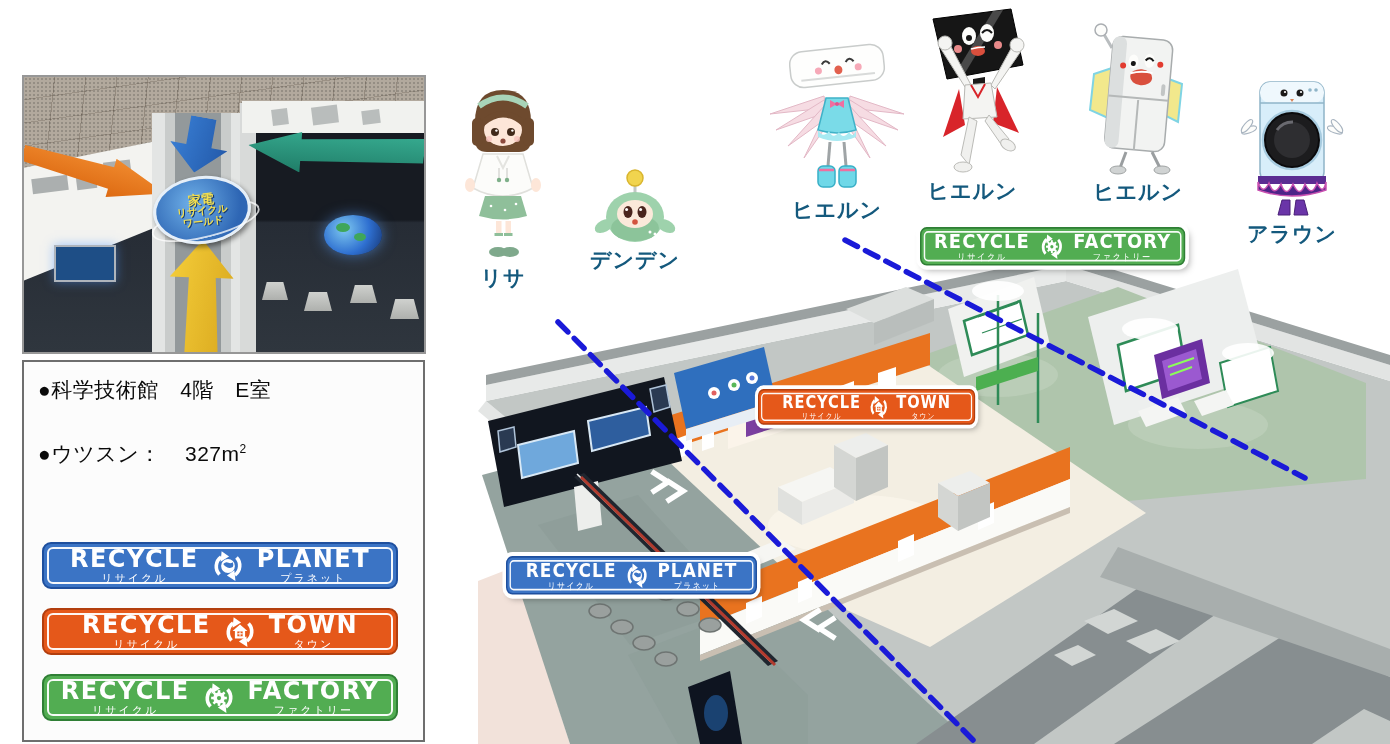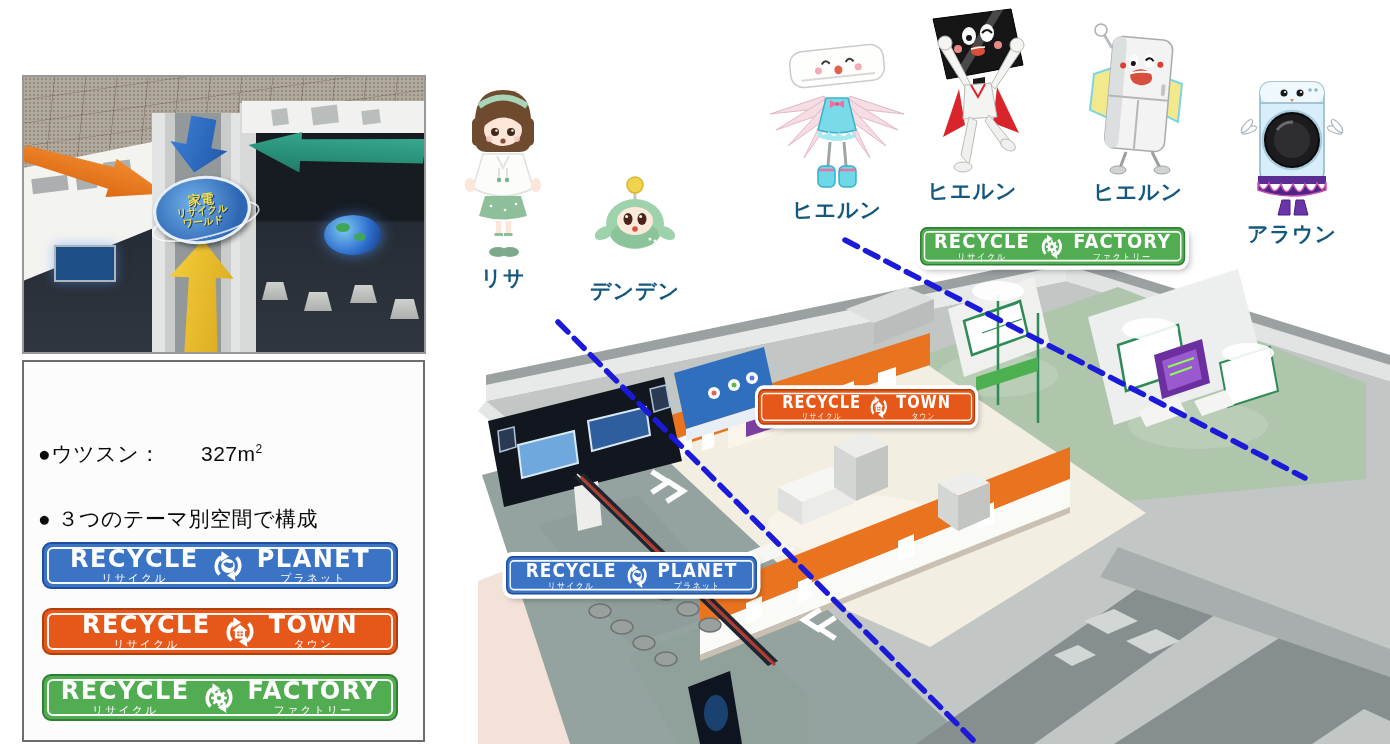--- a/index.html
+++ b/index.html
@@ -112,25 +112,25 @@
       <i style="left:12px;top:8px;width:14px;height:9px;"></i>
       <i style="left:30px;top:18px;width:12px;height:8px;"></i>
     </div>
     <div class="abs pedestal" style="left:238px;top:205px;width:26px;height:18px;"></div>
     <div class="abs pedestal" style="left:280px;top:215px;width:28px;height:19px;"></div>
     <div class="abs pedestal" style="left:326px;top:208px;width:27px;height:18px;"></div>
     <div class="abs pedestal" style="left:366px;top:222px;width:29px;height:20px;"></div>
   </div>
 
   <div class="abs info-box">
+    <div class="bullet" style="top:14px;">●科学技術館　4階　E室</div>
     <div class="bullet" style="top:78px;">
       <span>●ウツスン：</span>
-      <span style="margin-left:34px;">327m</span><sup>2</sup>
-    </div>
-    <div class="bullet" style="top:143px;">● ３つのテーマ別空間で構成</div>
+      <span style="margin-left:18px;">327m</span><sup>2</sup>
+    </div>
 
     <div class="banner blue" style="left:18px;top:180px;">
       <span class="b-seg">
           <span class="b-en">RECYCLE</span>
           <span class="b-jp">リサイクル</span>
         </span>
       <span class="b-icon">
         <svg viewBox="0 0 32 32">
             <path d="M8 24 A11 11 0 0 1 9.5 7.5" stroke="#fff" stroke-width="3.4" fill="none"></path>
             <polygon points="10,2 17,7 9,12" fill="#fff"></polygon>
@@ -458,21 +458,21 @@
       <rect x="41.5" y="153" width="8.5" height="13" fill="#FFFFFF"></rect>
         <rect x="51" y="153" width="8.5" height="13" fill="#FFFFFF"></rect>
       <rect x="41.5" y="153" width="8.5" height="3" fill="#8FBF9A"></rect>
         <rect x="51" y="153" width="8.5" height="3" fill="#8FBF9A"></rect>
       <ellipse cx="45" cy="172" rx="9" ry="5" fill="#7FA98C"></ellipse>
         <ellipse cx="57" cy="172" rx="9" ry="5" fill="#7FA98C"></ellipse>
     </svg>
     <div class="char-label">リサ</div>
   </div>
 
-  <div class="char" style="left:585px;top:175px;width:100px;gap:24px;">
+  <div class="char" style="left:585px;top:168px;width:100px;">
     <svg width="95" height="76" viewBox="0 0 95 76">
       <rect x="45.5" y="12" width="3" height="14" fill="#C2C8C4"></rect>
       <circle cx="47" cy="10" r="8" fill="#F1D44E" stroke="#D9B52E" stroke-width="1.5"></circle>
       <ellipse cx="16" cy="58" rx="10" ry="6" fill="#9ED2AC" transform="rotate(-28 16 58)"></ellipse>
       <ellipse cx="78" cy="58" rx="10" ry="6" fill="#9ED2AC" transform="rotate(28 78 58)"></ellipse>
       <ellipse cx="47" cy="49" rx="29" ry="25" fill="#9ED2AC"></ellipse>
       <ellipse cx="47" cy="60" rx="24" ry="13" fill="#8CC49A"></ellipse>
       <ellipse cx="47" cy="46" rx="18" ry="14" fill="#FBE9DA"></ellipse>
       <ellipse cx="40" cy="44" rx="4.5" ry="6" fill="#4A241C"></ellipse>
         <ellipse cx="54" cy="44" rx="4.5" ry="6" fill="#4A241C"></ellipse>

